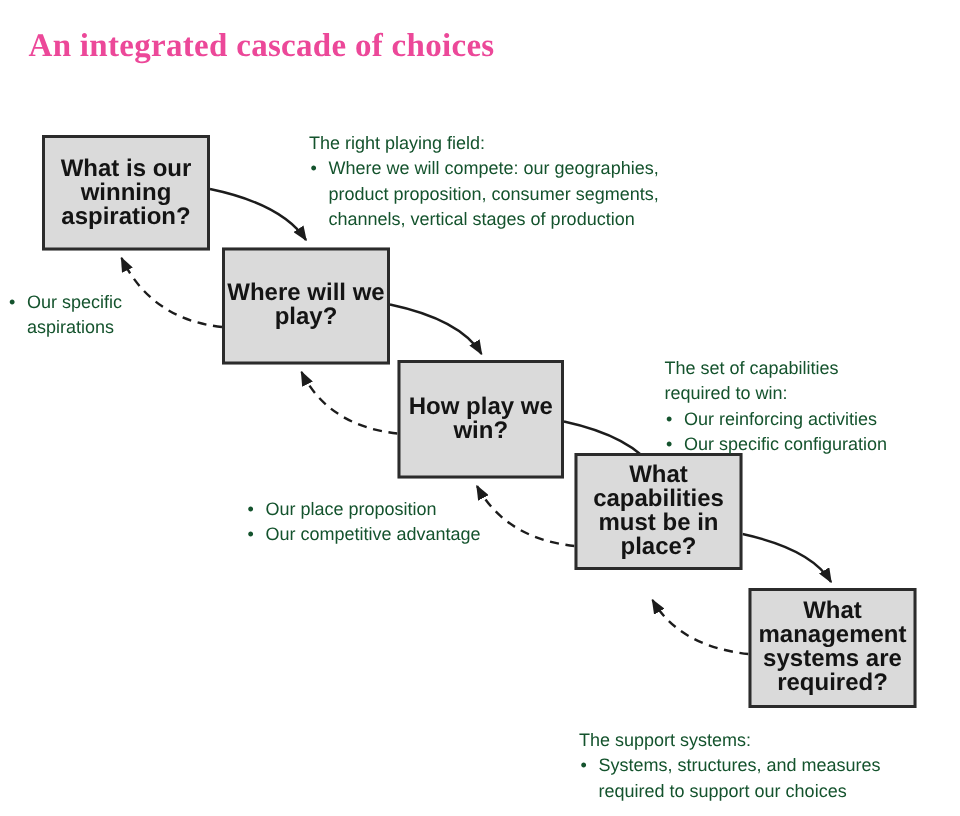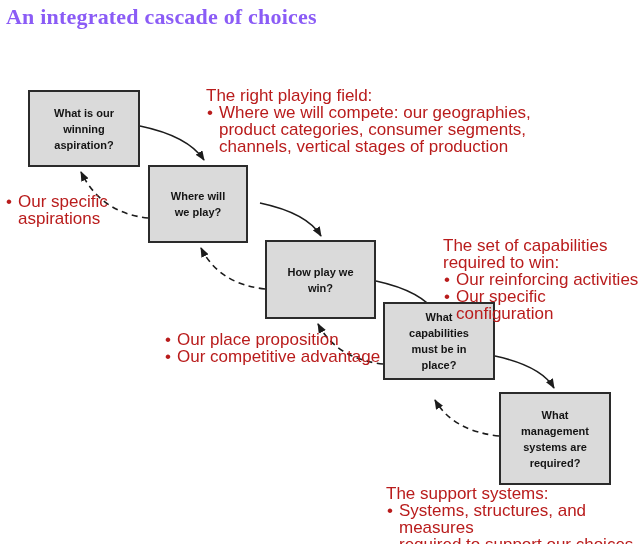--- a/index.html
+++ b/index.html
@@ -3,41 +3,41 @@
 <meta charset="utf-8">
 <style>
   html, body { margin: 0; padding: 0; background: #ffffff; }
   body {
     width: 640px; height: 544px; position: relative; overflow: hidden;
     font-family: "Liberation Sans", "DejaVu Sans", sans-serif;
     color: #1c1c1c;
   }
   .canvas { position: absolute; inset: 0; }
   .page-title {
-    position: absolute; left: 6px; top: 4px; margin: 0;
+    position: absolute; left: 6px; top: 4px; margin: 13px;
     font-family: "Liberation Serif", "DejaVu Serif", serif;
-    font-weight: bold; font-size: 22px; color: #8b5cf6;
+    font-weight: bold; font-size: 22px; color: #ec4899;
     letter-spacing: 0.2px; white-space: nowrap;
   }
   .arrows { position: absolute; left: 0; top: 0; width: 640px; height: 544px; pointer-events: none; }
   .box {
     position: absolute; box-sizing: border-box;
     background: #dadada; border: 2px solid #2b2b2b;
     display: flex; align-items: center; justify-content: center;
-    text-align: center; font-weight: bold; font-size: 11px; line-height: 16px;
-    color: #141414; padding: 16px;
+    text-align: center; font-weight: bold; font-size: 16px; line-height: 16px;
+    color: #141414; padding: 1px;
   }
   .box-label { display: block; width: 100%; }
   .box1 { left: 28px;  top: 90px;  width: 112px; height: 77px; }
-  .box2 { left: 148px; top: 165px; width: 100px; height: 78px; }
+  .box2 { left: 148px; top: 165px; width: 112px; height: 78px; }
   .box3 { left: 265px; top: 240px; width: 111px; height: 79px; }
   .box4 { left: 383px; top: 302px; width: 112px; height: 78px; }
-  .box5 { left: 499px; top: 392px; width: 112px; height: 93px; }
+  .box5 { left: 499px; top: 392px; width: 112px; height: 80px; }
   .note {
-    position: absolute; font-size: 17px; line-height: 17px; color: #b91c1c;
+    position: absolute; font-size: 12px; line-height: 17px; color: #14532d;
   }
   .note-heading { white-space: pre-line; }
   .note-heading.indent-first { text-indent: 13px; }
   .note-bullet {
     position: relative; padding-left: 13px; white-space: pre-line;
   }
   .note-bullet::before { content: "\2022"; position: absolute; left: 1px; top: 0; }
   .note-rpf { left: 206px; top: 87px;  width: 330px; }
   .note-pur { left: 5px;   top: 193px; width: 130px; }
   .note-cap { left: 443px; top: 237px; width: 200px; }
@@ -81,21 +81,21 @@
   <div class="box box4">
     <span class="box-label">What capabilities must be in place?</span>
   </div>
   <div class="box box5">
     <span class="box-label">What management systems are required?</span>
   </div>
 
   <div class="note note-rpf">
     <div class="note-heading">The right playing field:</div>
     <div class="note-bullet">Where we will compete: our geographies,
-product categories, consumer segments,
+product proposition, consumer segments,
 channels, vertical stages of production</div>
   </div>
 
   <div class="note note-pur">
     <div class="note-bullet">Our specific
 aspirations</div>
   </div>
 
   <div class="note note-cap">
     <div class="note-heading">The set of capabilities

